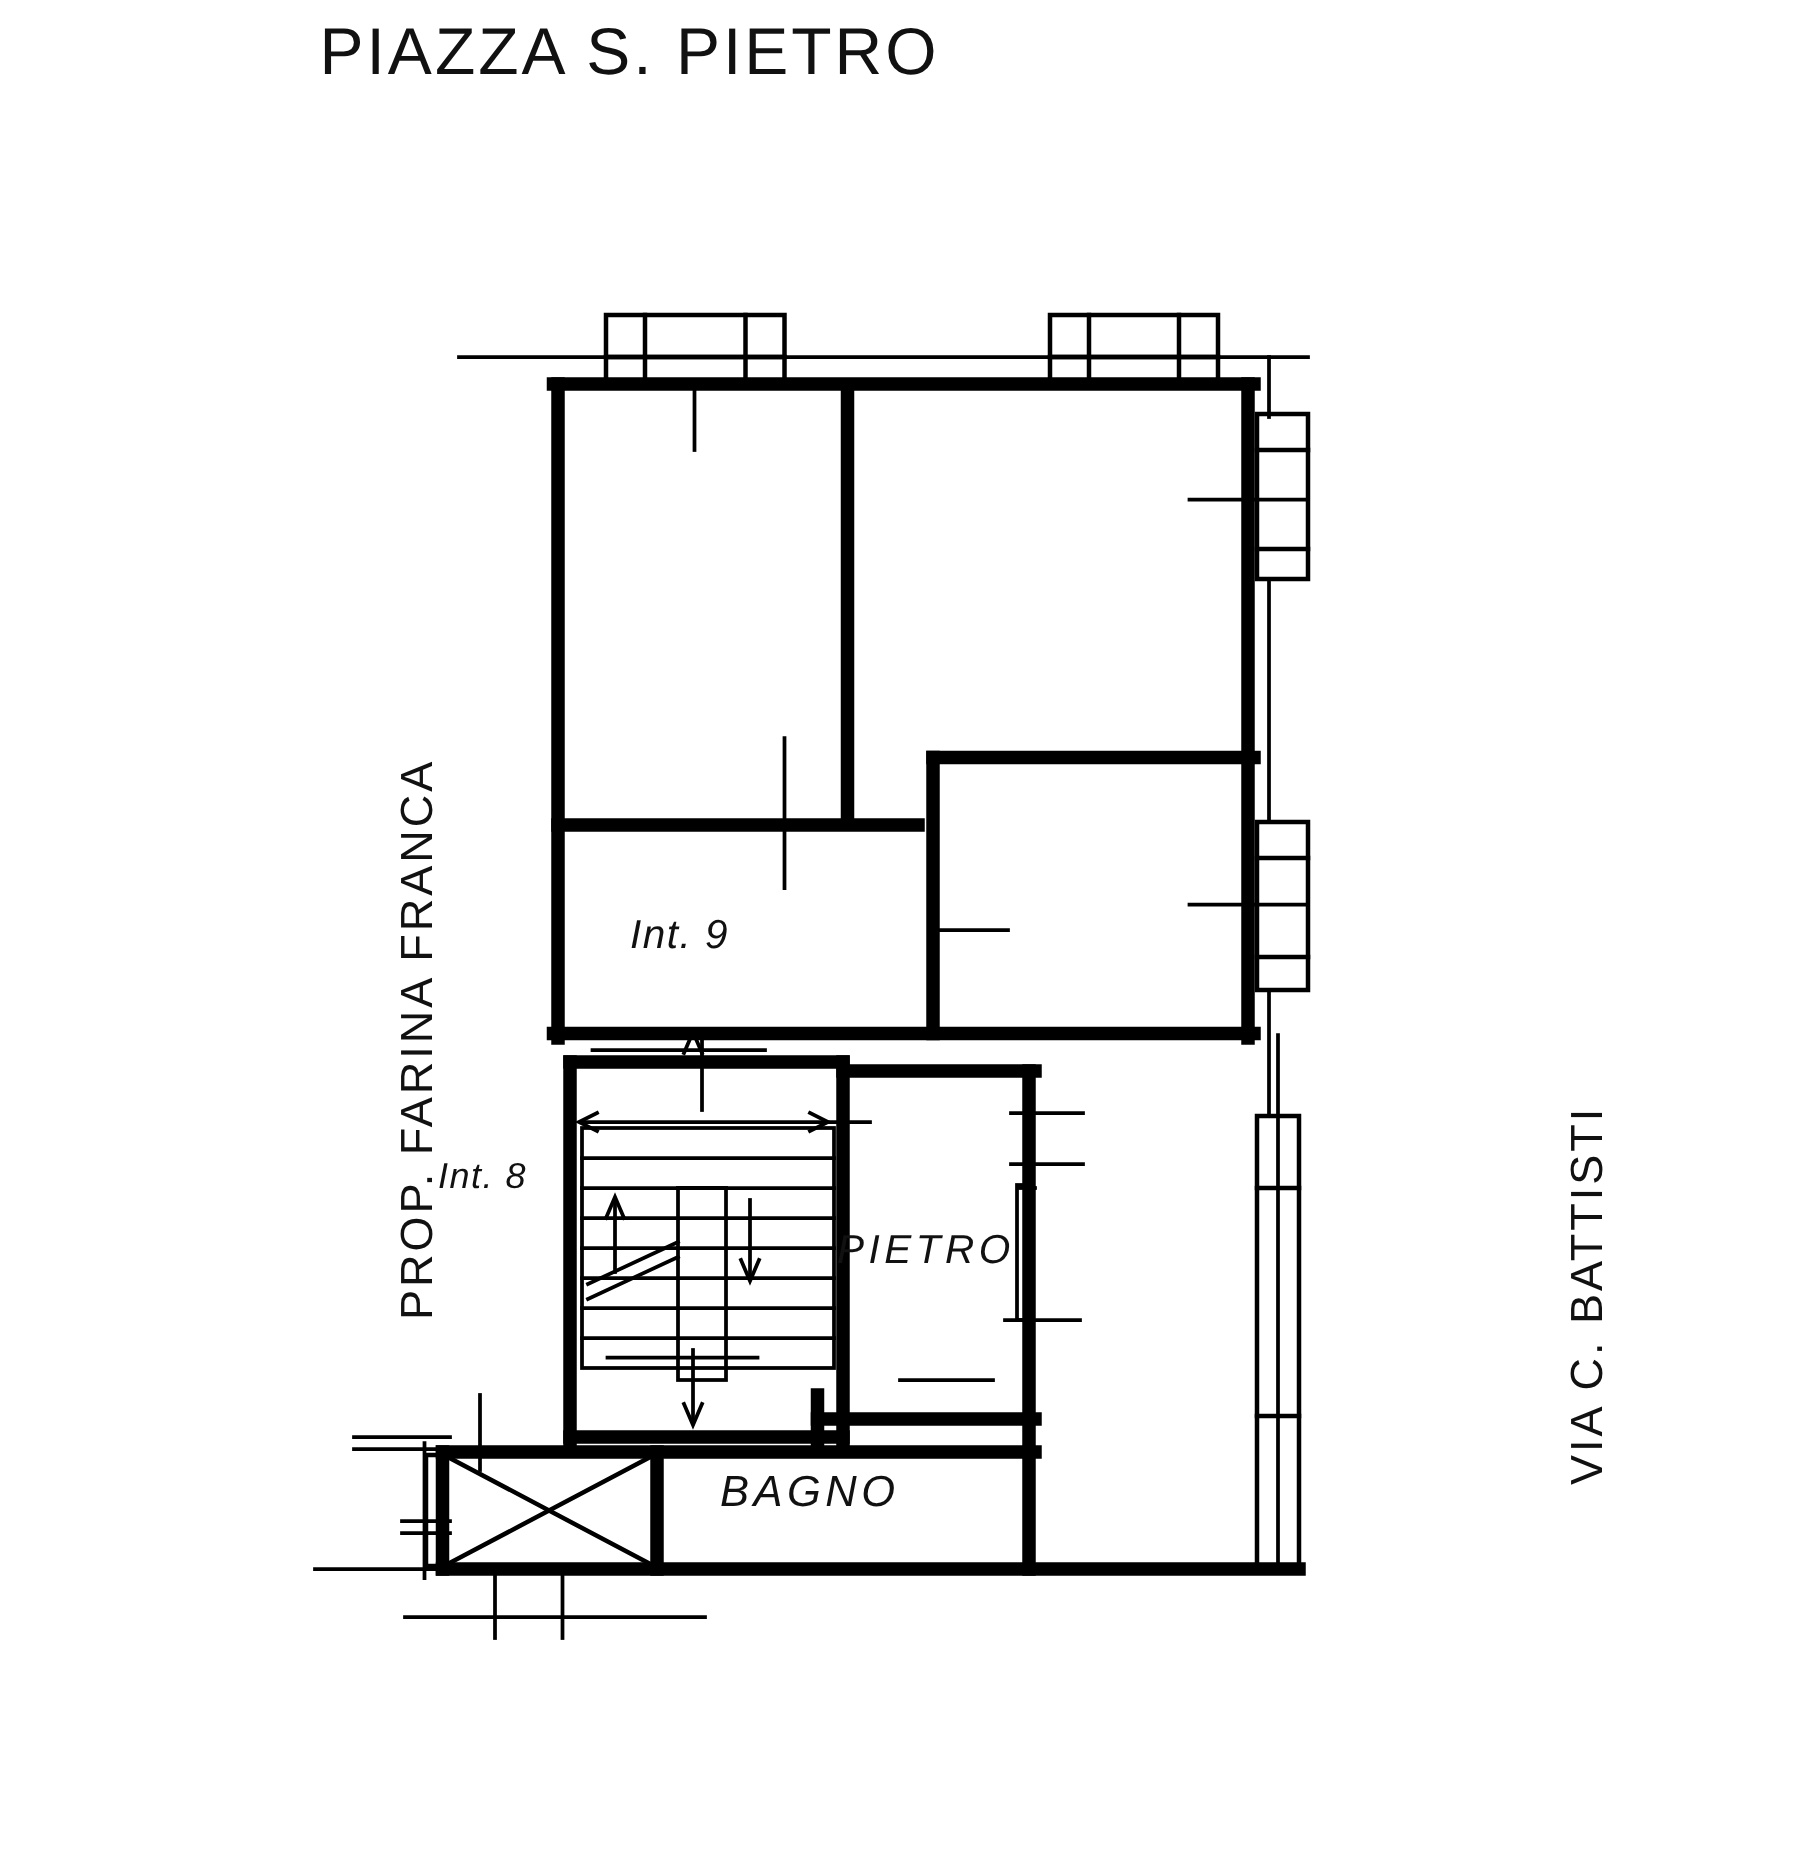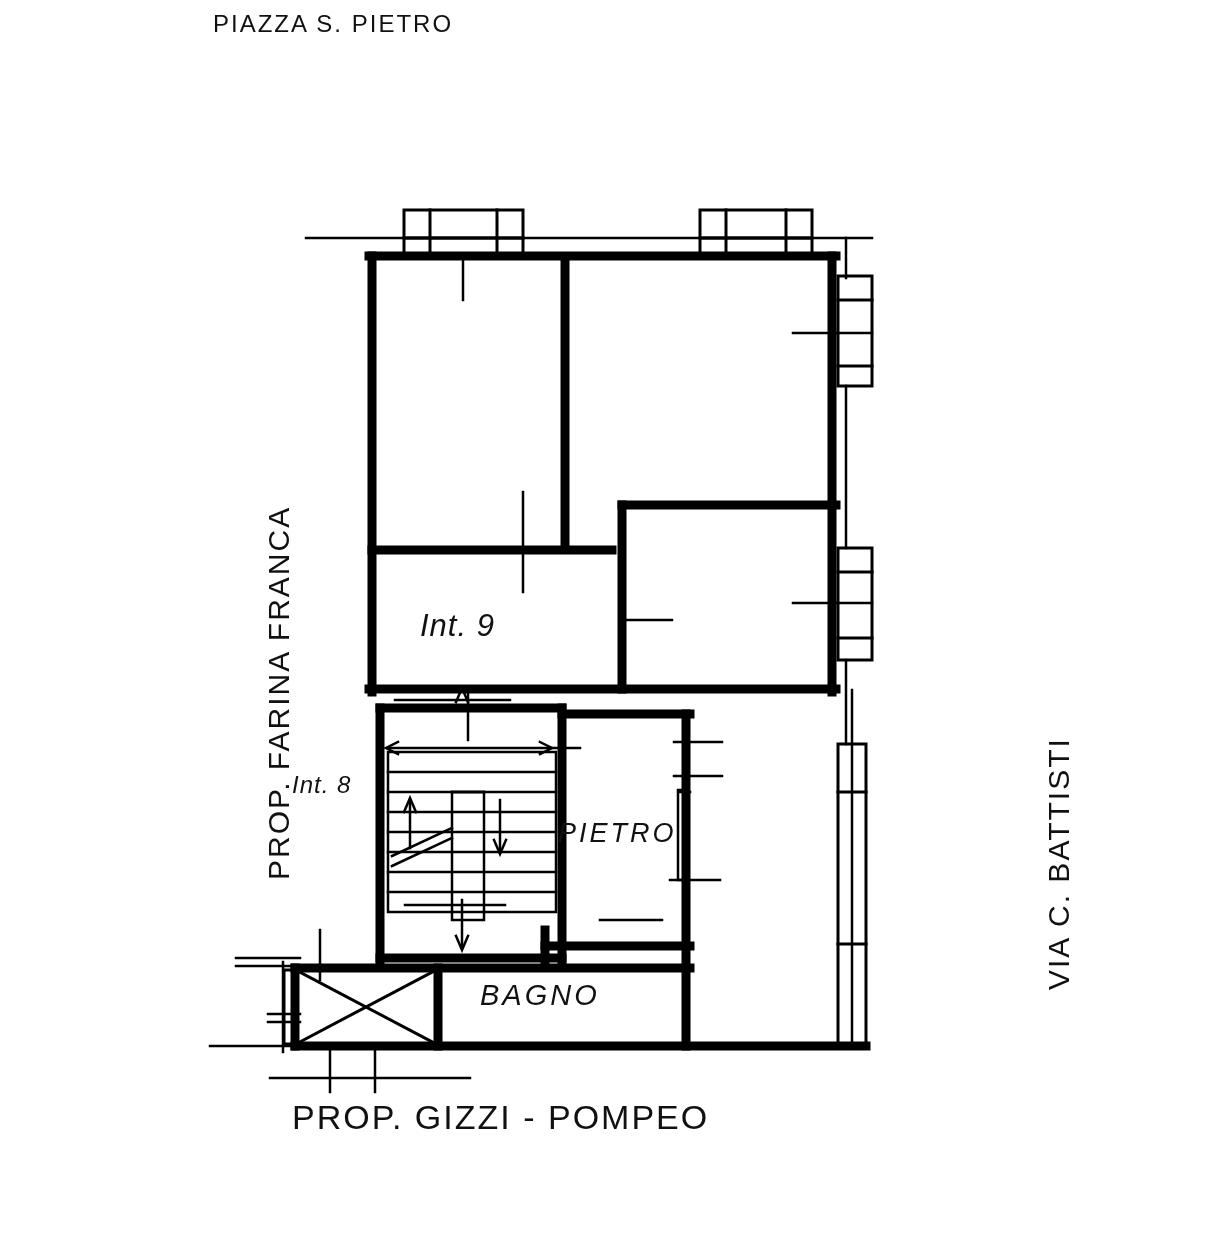--- a/index.html
+++ b/index.html
@@ -202,29 +202,28 @@
         <line x1="210" y1="1046" x2="300" y2="1046"></line>
         <line x1="270" y1="1078" x2="470" y2="1078"></line>
         <line x1="330" y1="1044" x2="330" y2="1092"></line>
         <line x1="375" y1="1044" x2="375" y2="1092"></line>
         <line x1="283" y1="962" x2="283" y2="1052"></line>
       </g>
 
     </g>
   </svg>
 
-  <div class="label" style="left:213px; top:10px; font-size:24px;">PIAZZA S. PIETRO</div>
-
-  <div class="label" style="left:292px; top:1098px; font-size:34px;">PROP. GIZZI - POMPEO</div>
+  <div class="label" style="left:213px; top:10px; font-size:44px;">PIAZZA S. PIETRO</div>
+
 
   <div class="label rot-left" style="left:262px; top:880px; font-size:30px;">PROP. FARINA FRANCA</div>
 
   <div class="label rot-right" style="left:1042px; top:990px; font-size:30px;">VIA C. BATTISTI</div>
 
-  <div class="label label-hand" style="left:420px; top:608px; font-size:31px;text-align:center;">Int. 9</div>
+  <div class="label label-hand" style="left:420px; top:608px; font-size:27px;text-align:center;">Int. 9</div>
 
   <div class="label label-hand" style="left:292px; top:752px; font-size:24px;margin-top:19px;">Int. 8</div>
 
   <div class="label label-hand" style="left:558px; top:818px; font-size:27px; letter-spacing:3px;">PIETRO</div>
 
   <div class="label label-hand" style="left:480px; top:979px; font-size:29px; letter-spacing:3px;">BAGNO</div>
 
 </div>
 
 </body></html>

